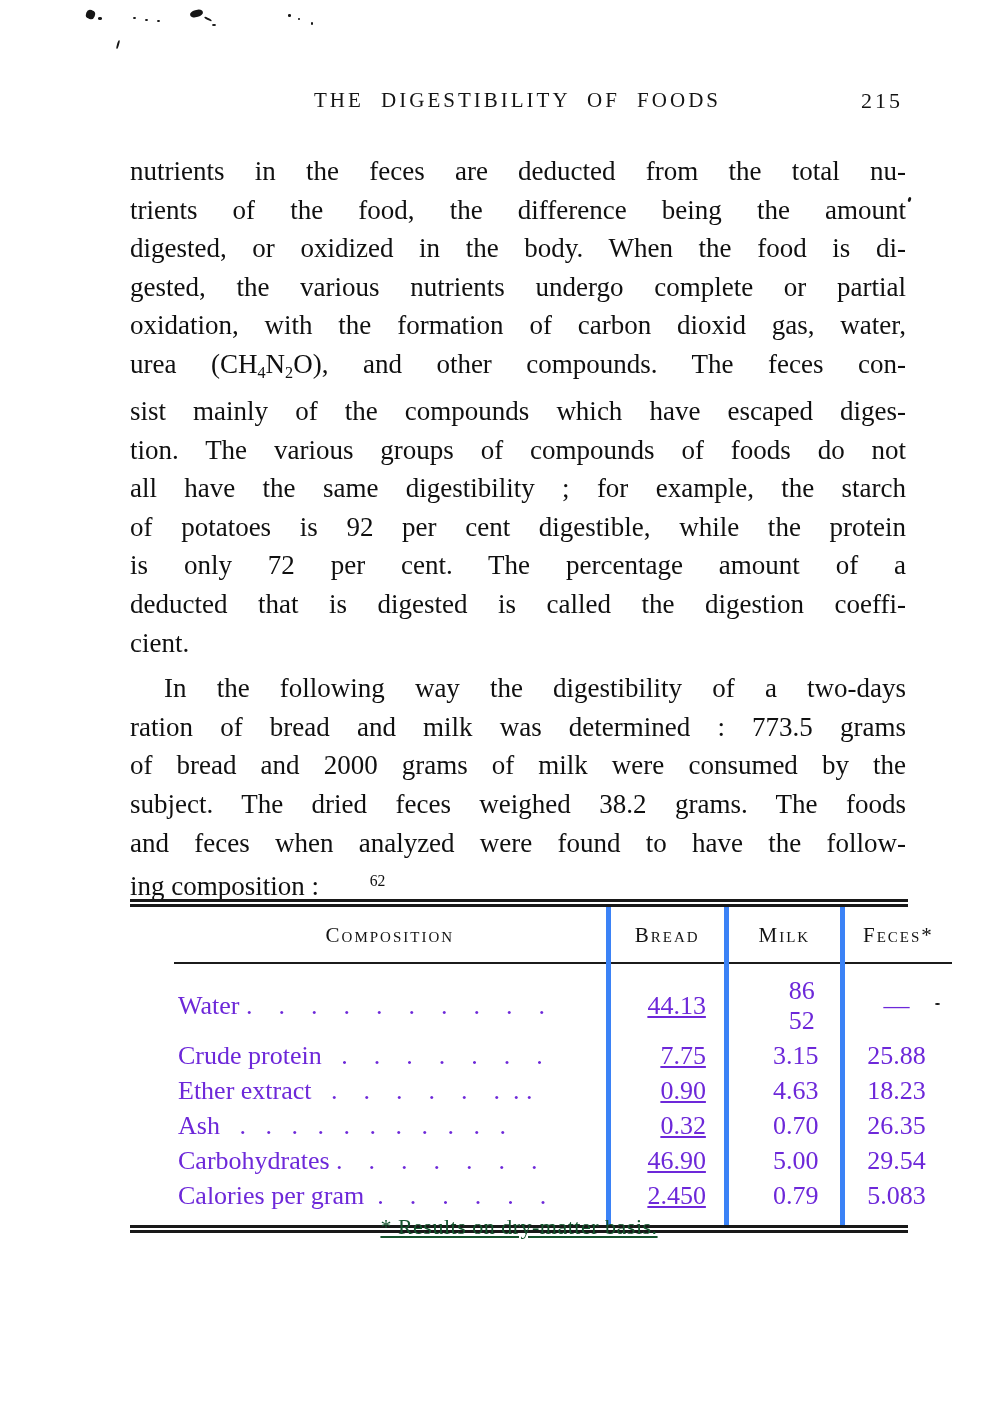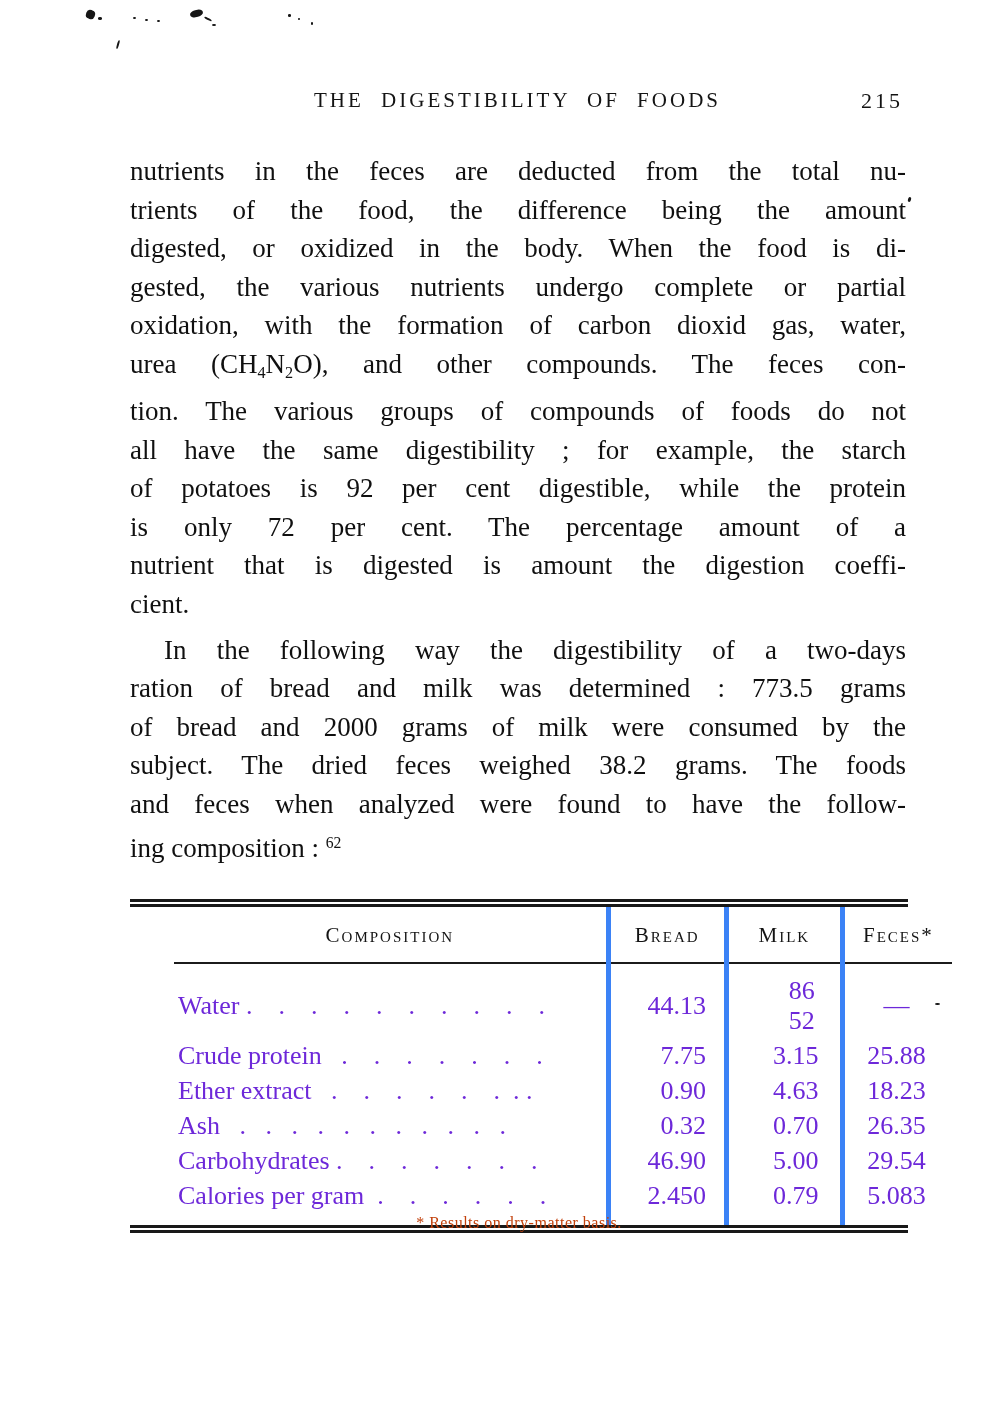--- a/index.html
+++ b/index.html
@@ -51,21 +51,21 @@
     text-align-last: justify;
     white-space: normal;
   }
   .line-last {
     text-align: left;
     text-align-last: left;
   }
   .para2 { margin-top: 7px; }
   .para2 .indent-first { text-indent: 34px; }
   sub { font-size: 0.60em; vertical-align: -0.28em; letter-spacing: 0; }
-  sup.fnref { font-size: 0.58em; vertical-align: 0.55em; }
+  sup.fnref { font-size: 0.58em; vertical-align: 0.55em; margin-left: 44px; }
   
   .table-wrap {
     position: absolute;
     left: 130px;
     width: 778px;
     top: 899px;
     border-top: 8px double #181818;
     border-bottom: 8px double #181818;
   }
   table.comp-table {
@@ -91,33 +91,34 @@
   .comp-table .v-rule { border-left: 5px solid #3b82f6; }
   .comp-table tbody td {
     font-size: 26px;
     padding: 2.5px 6px;
     color: #6d28d9;
   }
   .comp-table tbody tr:first-child td { padding-top: 12px; }
   .comp-table tbody tr:last-child td { padding-bottom: 14px; }
   .comp-table td.lbl { white-space: pre; padding-left: 4px; }
   .comp-table td.num { text-align: right; }
-  .comp-table td.num-bread { padding-right: 18px; }
+  .comp-table td.num-bread { padding-right: 18px; text-decoration: underline; }
   .comp-table td.num-milk  { padding-right: 25px; padding-left: 44px; }
   .comp-table td.num-feces { text-align: center; padding-right: 10px; }
   
   .footnote {
     position: absolute;
     left: 130px;
     width: 778px;
     top: 1214px;
     text-align: center;
-    font-size: 16px;
+    font-size: 22px;
     letter-spacing: 0.5px;
-    color: #c2410c;
+    color: #14532d;
+    text-decoration: underline;
   }
   
   .speck { position: absolute; background: #161616; border-radius: 45%; }
 </style>
 </head>
 <body>
 
 <div class="page">
 
   <div class="speck" style="left:86px; top:10px; width:9px; height:9px; transform:rotate(20deg);"></div>
@@ -141,25 +142,26 @@
   </div>
 
   <div class="text-block">
     <div class="para1">
       <div class="line">nutrients in the feces are deducted from the total nu-</div>
       <div class="line">trients of the food, the difference being the amount</div>
       <div class="line">digested, or oxidized in the body.  When the food is di-</div>
       <div class="line">gested, the various nutrients undergo complete or partial</div>
       <div class="line">oxidation, with the formation of carbon dioxid gas, water,</div>
       <div class="line"><span>urea (CH</span><sub>4</sub><span>N</span><sub>2</sub><span>O), and other compounds.  The feces con-</span></div>
+      <div class="line">sist mainly of the compounds which have escaped diges-</div>
       <div class="line">tion.  The various groups of compounds of foods do not</div>
       <div class="line">all have the same digestibility ; for example, the starch</div>
       <div class="line">of potatoes is 92 per cent digestible, while the protein</div>
       <div class="line">is only 72 per cent.  The percentage amount of a</div>
-      <div class="line">nutrient that is digested is amount the digestion coeffi-</div>
+      <div class="line">deducted that is digested is called the digestion coeffi-</div>
       <div class="line line-last">cient.</div>
     </div>
     <div class="para2">
       <div class="line indent-first">In the following way the digestibility of a two-days</div>
       <div class="line">ration of bread and milk was determined : 773.5 grams</div>
       <div class="line">of bread and 2000 grams of milk were consumed by the</div>
       <div class="line">subject.  The dried feces weighed 38.2 grams.  The foods</div>
       <div class="line">and feces when analyzed were found to have the follow-</div>
       <div class="line line-last"><span>ing composition : </span><sup class="fnref">62</sup></div>
     </div>

